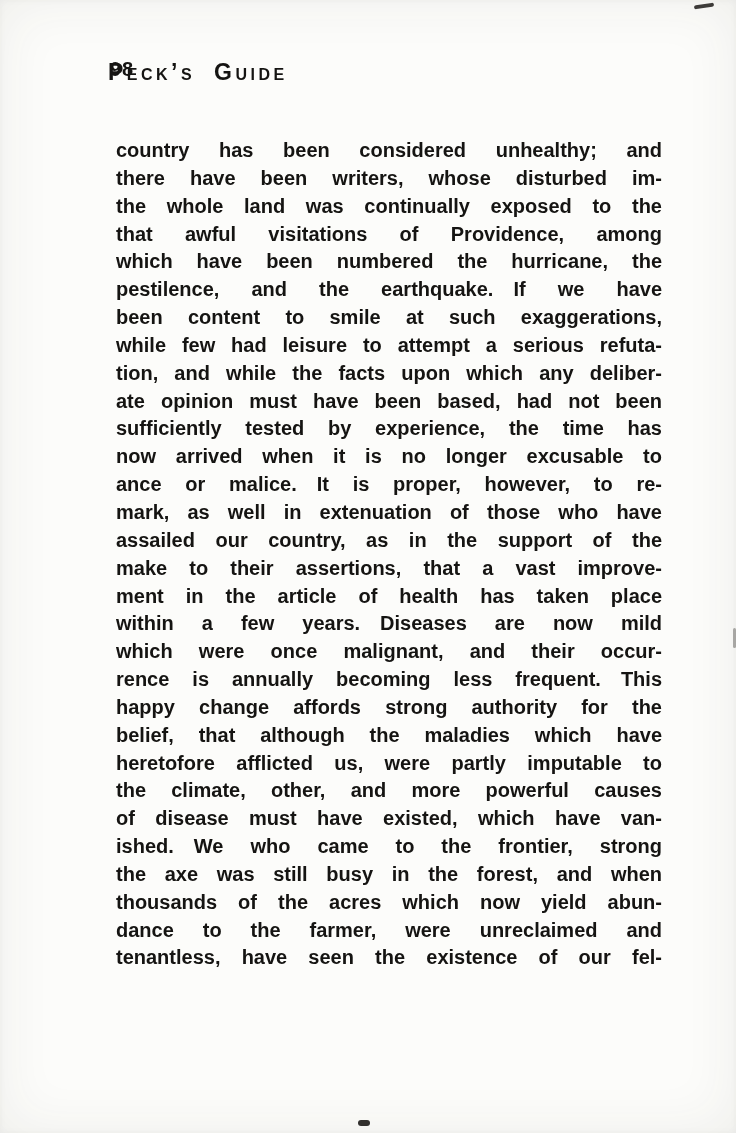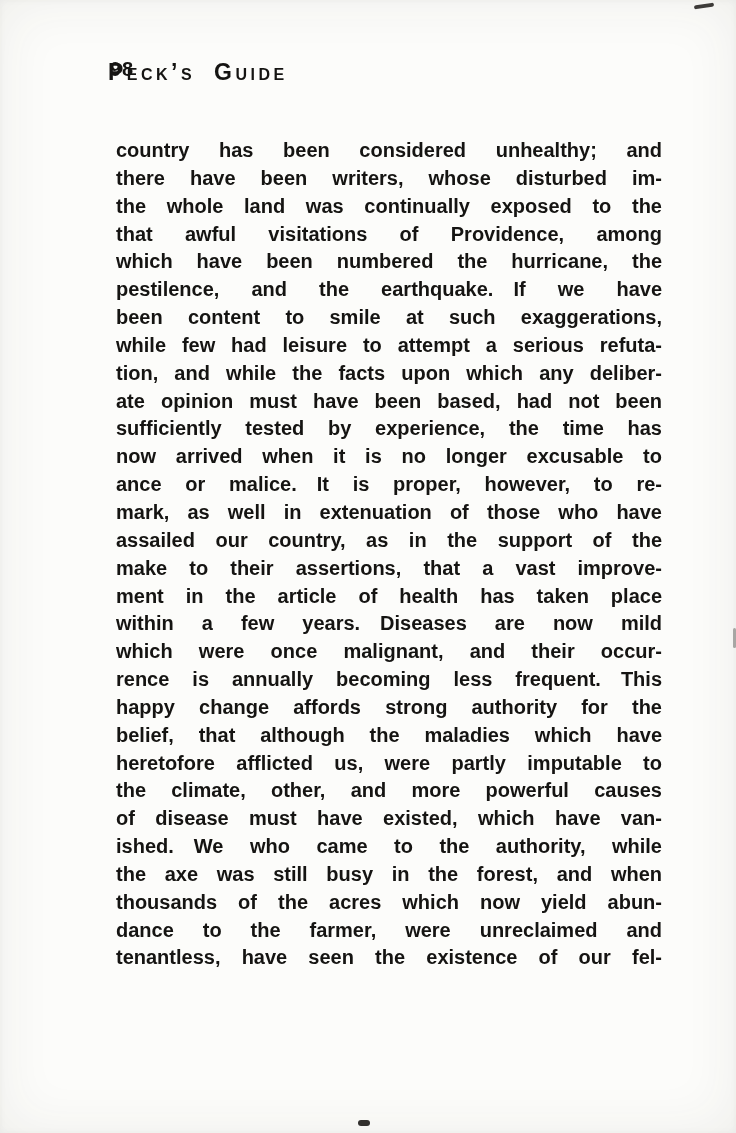--- a/index.html
+++ b/index.html
@@ -122,21 +122,21 @@
       <div class="line">make to their assertions, that a vast improve-</div>
       <div class="line">ment in the article of health has taken place</div>
       <div class="line">within a few years. Diseases are now mild</div>
       <div class="line">which were once malignant, and their occur-</div>
       <div class="line">rence is annually becoming less frequent. This</div>
       <div class="line">happy change affords strong authority for the</div>
       <div class="line">belief, that although the maladies which have</div>
       <div class="line">heretofore afflicted us, were partly imputable to</div>
       <div class="line">the climate, other, and more powerful causes</div>
       <div class="line">of disease must have existed, which have van-</div>
-      <div class="line">ished. We who came to the authority, while</div>
+      <div class="line">ished. We who came to the frontier, strong</div>
       <div class="line">the axe was still busy in the forest, and when</div>
       <div class="line">thousands of the acres which now yield abun-</div>
       <div class="line">dance to the farmer, were unreclaimed and</div>
       <div class="line">tenantless, have seen the existence of our fel-</div>
     </div>
 
   <div class="artifact artifact-top-right"></div>
   <div class="artifact artifact-bottom"></div>
   <div class="artifact artifact-right-edge"></div>
 

